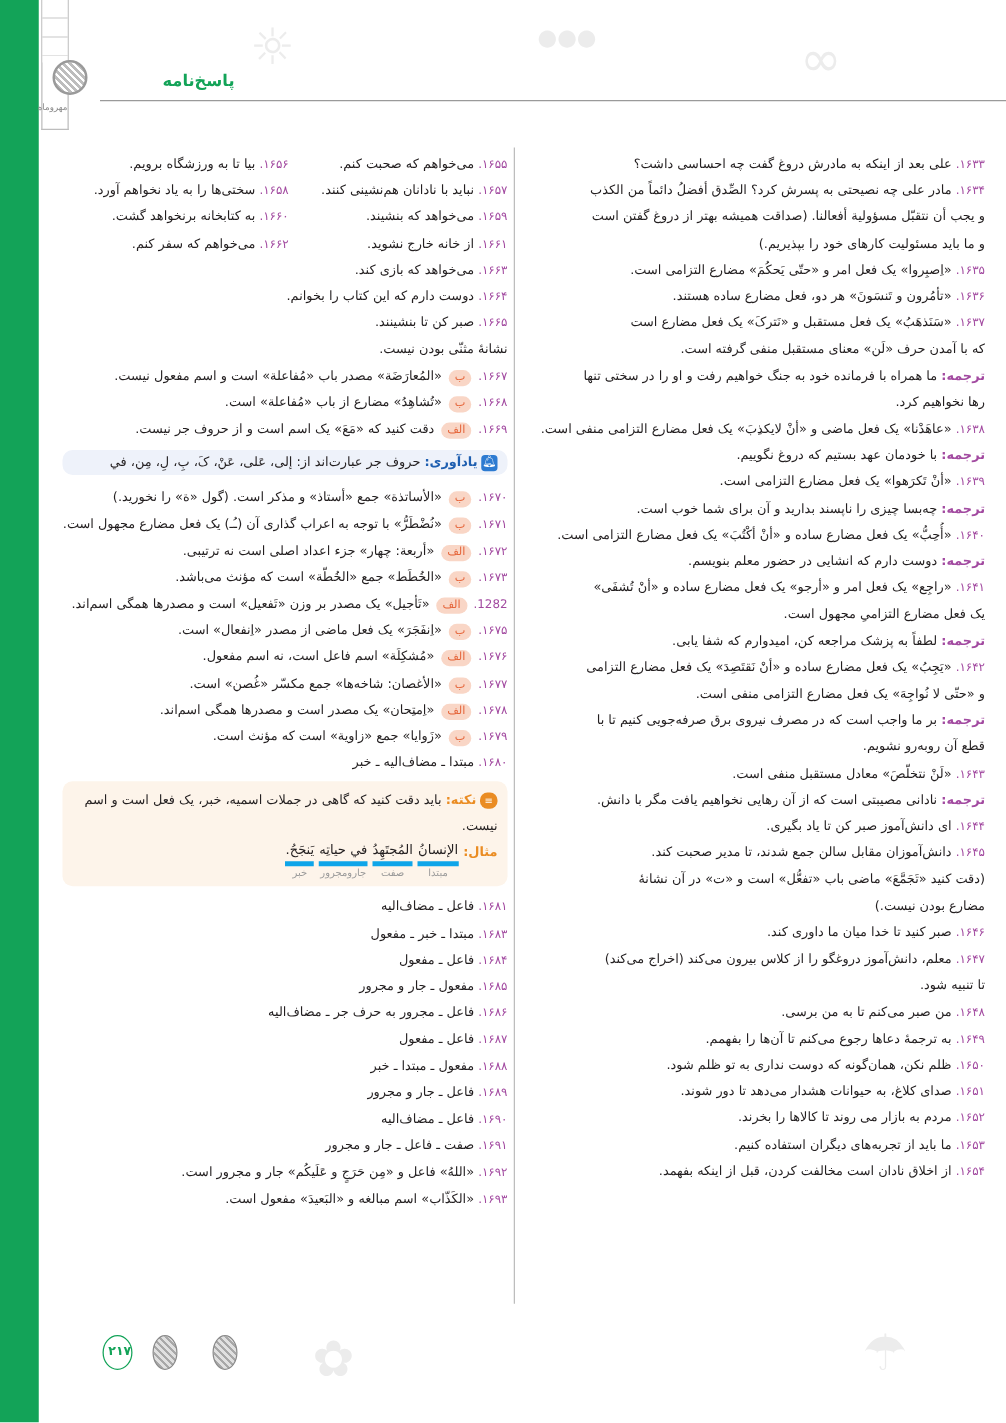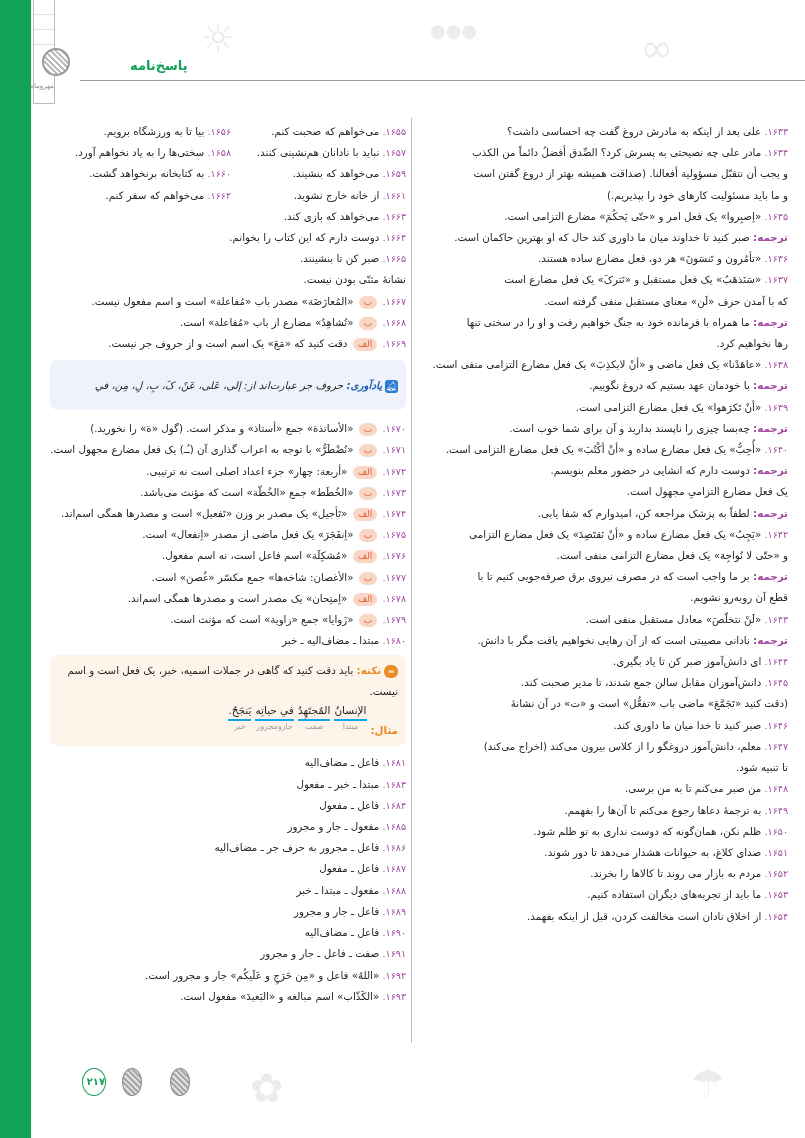--- a/index.html
+++ b/index.html
@@ -30,33 +30,33 @@
   .num { color: #a24aa0; font-size: 9.5px; }
   .badge { display: inline-block; border-radius: 7px; background: #f9d6c6; color: #e5653a;
     padding: 0 5px; line-height: 13px; font-size: 9px; margin: 0 2px; }
   .tr { color: #a24aa0; font-weight: bold; }
   .line { display: block; white-space: nowrap; overflow: hidden; }
 
   .pair { display: flex; }
   .pair > span { white-space: nowrap; }
   .pair > span:first-child { width: 175px; }
 
-  .reminder { margin: 6px 0 8px 0; background: #eef2fa; border-radius: 8px; padding: 15px 8px; font-size: 10.3px; line-height: 20px; white-space: nowrap; font-style: italic; }
+  .reminder { margin: 6px 0 8px 0; background: #eef2fa; border-radius: 8px; padding: 0 8px; font-size: 10.3px; line-height: 20px; white-space: nowrap; }
   .reminder .lbl { color: #1f5fb0; font-weight: bold; }
   .bell { display: inline-block; width: 13px; height: 13px; background: #2d7bd1; border-radius: 3px; color: #fff;
     font-size: 9px; line-height: 13px; text-align: center; vertical-align: middle; margin-left: 3px; }
 
   .note { margin: 4px 0 6px 0; background: #fdf4ea; border-radius: 8px; padding: 5px 8px; font-size: 10.3px; line-height: 21px; }
   .note .lbl { color: #ea8c23; font-weight: bold; }
   .chat { display: inline-block; width: 14px; height: 13px; background: #ea8c23; border-radius: 6px; color: #fff;
     font-size: 8px; line-height: 13px; text-align: center; vertical-align: middle; margin-left: 3px; }
   .ex-row { display: flex; gap: 4px; align-items: flex-start; }
-  .ex-lbl { color: #ea8c23; font-weight: bold; margin-top: 18px; }
+  .ex-lbl { color: #ea8c23; font-weight: bold; }
   .ex-word { display: inline-flex; flex-direction: column; align-items: center; }
-  .ex-word .w { border-bottom: 2px solid #0ea5e9; line-height: 17px; font-size: 10.5px; }
+  .ex-word .w { border-bottom: 4px solid #0ea5e9; line-height: 17px; font-size: 10.5px; }
   .ex-word .r { font-size: 8px; color: #9a9a9a; line-height: 11px; }
 
   .page-num { position: absolute; left: 82px; top: 1068px; width: 24px; height: 28px; border: 1.5px solid #13a358; border-radius: 50%;
     color: #13a358; font-size: 10px; font-weight: bold; text-align: right; line-height: 25px; }
   .dot { position: absolute; top: 1068px; width: 20px; height: 28px; border-radius: 50%; border: 1px solid #8a8a8a;
     background: repeating-linear-gradient(45deg,#a8a8a8 0 2px,#e0e0e0 2px 4px); }
 </style>
 </head>
 <body>
 
@@ -76,43 +76,44 @@
 <div class="deco" style="left:640px;top:25px;">∞</div>
 
 <div class="col-divider"></div>
 
 <div class="col col-right" id="col-right">
     <div class="line"><span class="num">۱۶۳۳.</span> <span>علی بعد از اینکه به مادرش دروغ گفت چه احساسی داشت؟</span></div>
     <div class="line"><span class="num">۱۶۳۴.</span> <span>مادر علی چه نصیحتی به پسرش کرد؟ الصِّدق أفضلُ دائماً من الکذب</span></div>
     <div class="line"><span>و یجب أن نتقبّل مسؤولیة أفعالنا. (صداقت همیشه بهتر از دروغ گفتن است</span></div>
     <div class="line"><span>و ما باید مسئولیت کارهای خود را بپذیریم.)</span></div>
     <div class="line"><span class="num">۱۶۳۵.</span> <span>«اِصبِروا» یک فعل امر و «حتّی یَحکُمَ» مضارع التزامی است.</span></div>
-    <div class="line"><span class="tr">ترجمه:</span> <span>صبر کنید تا خداوند میان ما داوری کند حال که او بهترین حاکمان است.</span></div>
     <div class="line"><span class="num">۱۶۳۶.</span> <span>«تأمُرون و تَنسَونَ» هر دو، فعل مضارع ساده هستند.</span></div>
     <div class="line"><span class="num">۱۶۳۷.</span> <span>«سَنَذهَبُ» یک فعل مستقبل و «نَترکَ» یک فعل مضارع است</span></div>
     <div class="line"><span>که با آمدن حرف «لَن» معنای مستقبل منفی گرفته است.</span></div>
     <div class="line"><span class="tr">ترجمه:</span> <span>ما همراه با فرمانده خود به جنگ خواهیم رفت و او را در سختی تنها</span></div>
     <div class="line"><span>رها نخواهیم کرد.</span></div>
     <div class="line"><span class="num">۱۶۳۸.</span> <span>«عاهَدْنا» یک فعل ماضی و «أنْ لایکذِبَ» یک فعل مضارع التزامی منفی است.</span></div>
     <div class="line"><span class="tr">ترجمه:</span> <span>با خودمان عهد بستیم که دروغ نگوییم.</span></div>
     <div class="line"><span class="num">۱۶۳۹.</span> <span>«أنْ تَکرَهوا» یک فعل مضارع التزامی است.</span></div>
     <div class="line"><span class="tr">ترجمه:</span> <span>چه‌بسا چیزی را ناپسند بدارید و آن برای شما خوب است.</span></div>
     <div class="line"><span class="num">۱۶۴۰.</span> <span>«أُحِبُّ» یک فعل مضارع ساده و «أنْ أکْتُبَ» یک فعل مضارع التزامی است.</span></div>
     <div class="line"><span class="tr">ترجمه:</span> <span>دوست دارم که انشایی در حضور معلم بنویسم.</span></div>
+    <div class="line"><span class="num">۱۶۴۱.</span> <span>«راجِع» یک فعل امر و «أرجو» یک فعل مضارع ساده و «أنْ تُشفَی»</span></div>
     <div class="line"><span>یک فعل مضارع التزامیِ مجهول است.</span></div>
     <div class="line"><span class="tr">ترجمه:</span> <span>لطفاً به پزشک مراجعه کن، امیدوارم که شفا یابی.</span></div>
     <div class="line"><span class="num">۱۶۴۲.</span> <span>«یَجِبُ» یک فعل مضارع ساده و «أنْ نَقتَصِدَ» یک فعل مضارع التزامی</span></div>
     <div class="line"><span>و «حتّی لا نُواجِهَ» یک فعل مضارع التزامی منفی است.</span></div>
     <div class="line"><span class="tr">ترجمه:</span> <span>بر ما واجب است که در مصرف نیروی برق صرفه‌جویی کنیم تا با</span></div>
     <div class="line"><span>قطع آن روبه‌رو نشویم.</span></div>
     <div class="line"><span class="num">۱۶۴۳.</span> <span>«لَنْ نتخلّصَ» معادل مستقبل منفی است.</span></div>
     <div class="line"><span class="tr">ترجمه:</span> <span>نادانی مصیبتی است که از آن رهایی نخواهیم یافت مگر با دانش.</span></div>
     <div class="line"><span class="num">۱۶۴۴.</span> <span>ای دانش‌آموز صبر کن تا یاد بگیری.</span></div>
     <div class="line"><span class="num">۱۶۴۵.</span> <span>دانش‌آموزان مقابل سالن جمع شدند، تا مدیر صحبت کند.</span></div>
     <div class="line"><span>(دقت کنید «تَجَمَّعَ» ماضی باب «تفعُّل» است و «ت» در آن نشانهٔ</span></div>
+    <div class="line"><span>مضارع بودن نیست.)</span></div>
     <div class="line"><span class="num">۱۶۴۶.</span> <span>صبر کنید تا خدا میان ما داوری کند.</span></div>
     <div class="line"><span class="num">۱۶۴۷.</span> <span>معلم، دانش‌آموز دروغگو را از کلاس بیرون می‌کند (اخراج می‌کند)</span></div>
     <div class="line"><span>تا تنبیه شود.</span></div>
     <div class="line"><span class="num">۱۶۴۸.</span> <span>من صبر می‌کنم تا به من برسی.</span></div>
     <div class="line"><span class="num">۱۶۴۹.</span> <span>به ترجمهٔ دعاها رجوع می‌کنم تا آن‌ها را بفهمم.</span></div>
     <div class="line"><span class="num">۱۶۵۰.</span> <span>ظلم نکن، همان‌گونه که دوست نداری به تو ظلم شود.</span></div>
     <div class="line"><span class="num">۱۶۵۱.</span> <span>صدای کلاغ، به حیوانات هشدار می‌دهد تا دور شوند.</span></div>
     <div class="line"><span class="num">۱۶۵۲.</span> <span>مردم به بازار می روند تا کالاها را بخرند.</span></div>
     <div class="line"><span class="num">۱۶۵۳.</span> <span>ما باید از تجربه‌های دیگران استفاده کنیم.</span></div>
     <div class="line"><span class="num">۱۶۵۴.</span> <span>از اخلاق نادان است مخالفت کردن، قبل از اینکه بفهمد.</span></div>
@@ -148,21 +149,21 @@
     </div>
   <div class="reminder">
     <span class="bell">🔔︎</span><span class="lbl">یادآوری:</span>
     <span>حروف جر عبارت‌اند از: إلی، عَلی، عَنْ، کَ، بِ، لِ، مِن، في</span>
   </div>
   <div id="left-b">
       <div class="line"><span class="num">۱۶۷۰.</span> <span class="badge">ب</span> <span>«الأساتذة» جمع «أستاذ» و مذکر است. (گول «ة» را نخورید.)</span></div>
       <div class="line"><span class="num">۱۶۷۱.</span> <span class="badge">ب</span> <span>«نُضْطَرُّ» با توجه به اعراب گذاری آن (ـُـ) یک فعل مضارع مجهول است.</span></div>
       <div class="line"><span class="num">۱۶۷۲.</span> <span class="badge">الف</span> <span>«أربعة: چهار» جزء اعداد اصلی است نه ترتیبی.</span></div>
       <div class="line"><span class="num">۱۶۷۳.</span> <span class="badge">ب</span> <span>«الخُطَط» جمع «الخُطّة» است که مؤنث می‌باشد.</span></div>
-      <div class="line"><span class="num">۱۶۷۴.</span> <span class="badge">الف</span> <span>«تَأجیل» یک مصدر بر وزن «تَفعیل» است و مصدرها همگی اسم‌اند.</span></div>
+      <div class="line"><span class="num">1282.</span> <span class="badge">الف</span> <span>«تَأجیل» یک مصدر بر وزن «تَفعیل» است و مصدرها همگی اسم‌اند.</span></div>
       <div class="line"><span class="num">۱۶۷۵.</span> <span class="badge">ب</span> <span>«اِنفَجَرَ» یک فعل ماضی از مصدر «اِنفعال» است.</span></div>
       <div class="line"><span class="num">۱۶۷۶.</span> <span class="badge">الف</span> <span>«مُشکِلَة» اسم فاعل است، نه اسم مفعول.</span></div>
       <div class="line"><span class="num">۱۶۷۷.</span> <span class="badge">ب</span> <span>«الأغصان: شاخه‌ها» جمع مکسّر «غُصن» است.</span></div>
       <div class="line"><span class="num">۱۶۷۸.</span> <span class="badge">الف</span> <span>«اِمتِحان» یک مصدر است و مصدرها همگی اسم‌اند.</span></div>
       <div class="line"><span class="num">۱۶۷۹.</span> <span class="badge">ب</span> <span>«زَوایا» جمع «زاویة» است که مؤنث است.</span></div>
       <div class="line"><span class="num">۱۶۸۰.</span> <span>مبتدا ـ مضاف‌الیه ـ خبر</span></div>
     </div>
   <div class="note">
     <div>
       <span class="chat">≡</span><span class="lbl">نکته:</span>

